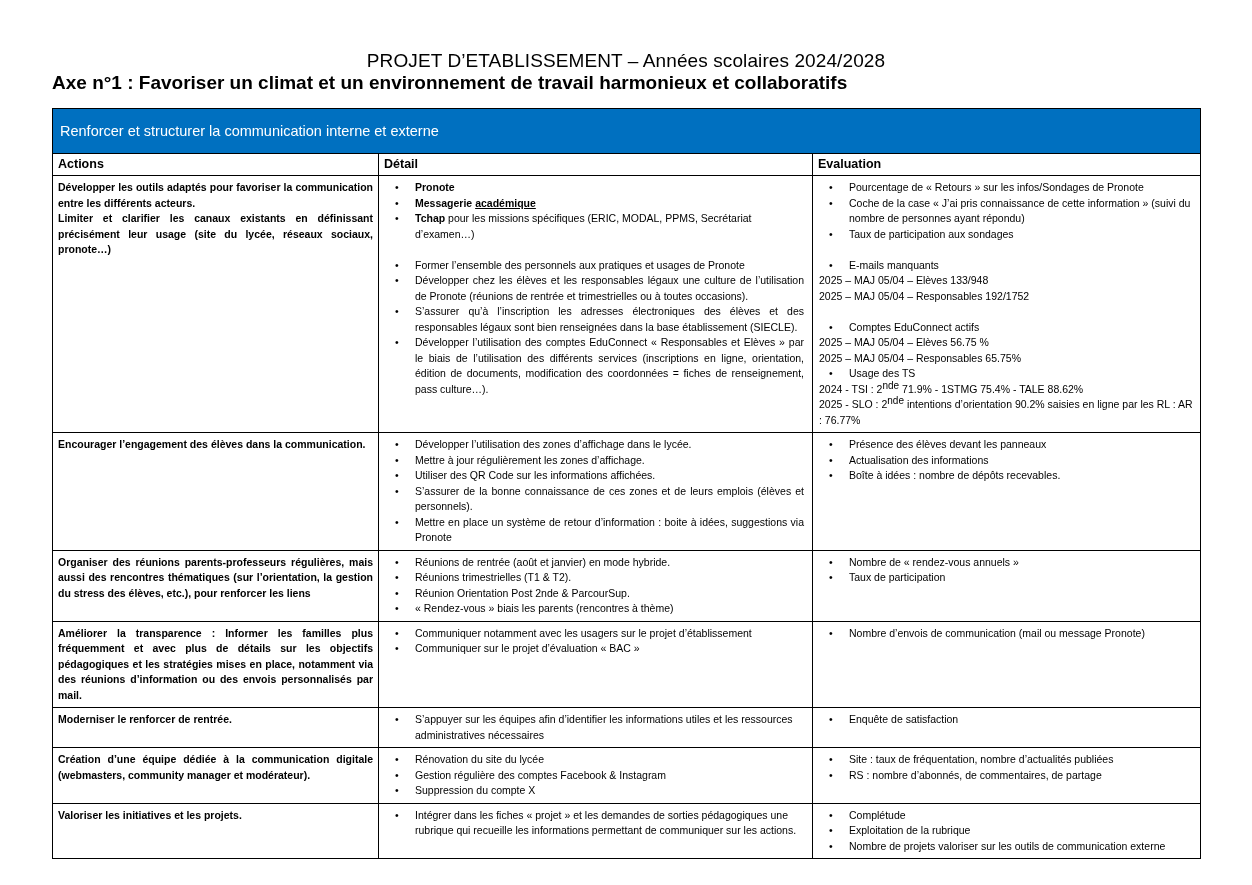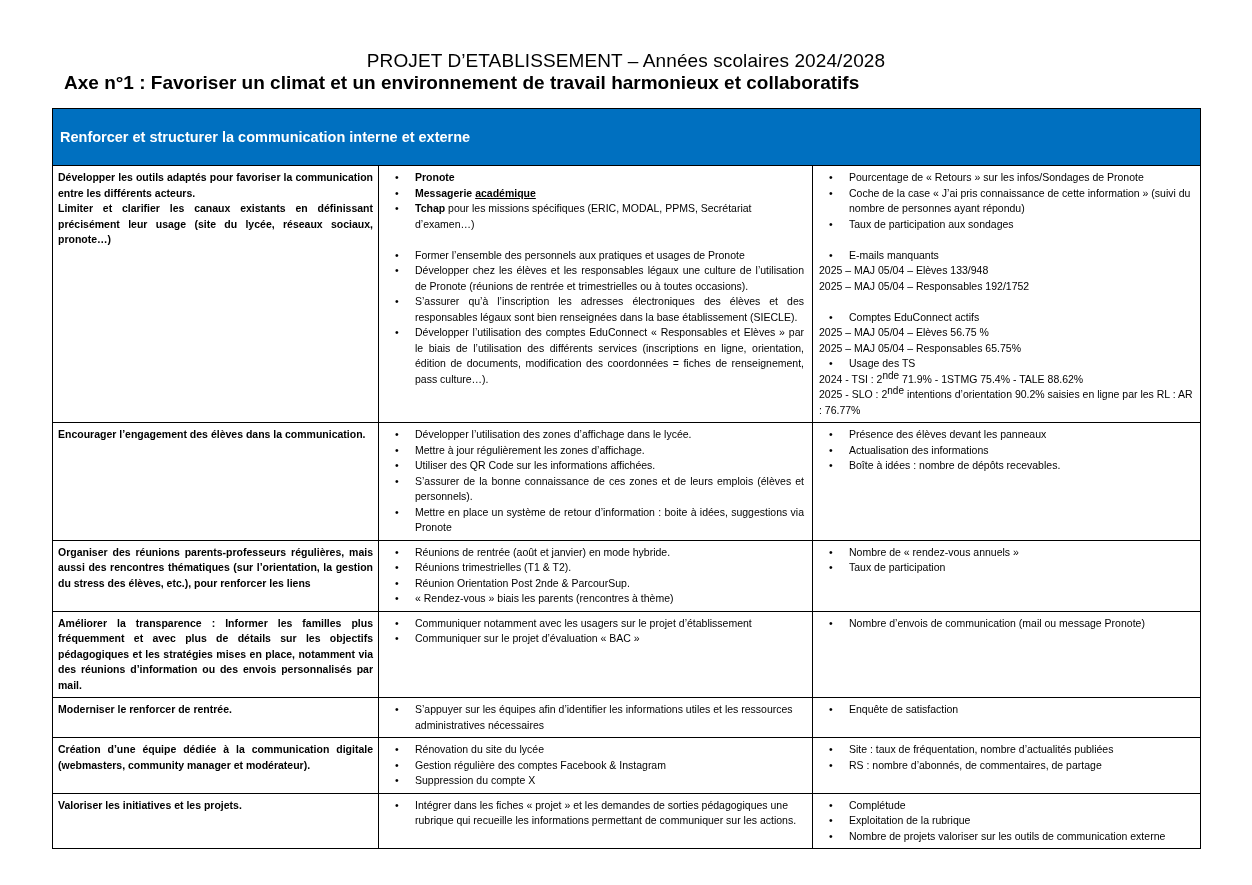--- a/index.html
+++ b/index.html
@@ -6,31 +6,31 @@
   html,body { background:#fff; }
   .page {
     position:relative; width:1252px; height:885px; background:#ffffff;
     font-family:"Liberation Sans", sans-serif; color:#000; overflow:hidden;
   }
   .doc-title {
     position:absolute; top:50px; left:0; width:100%;
     text-align:center; font-size:19px; letter-spacing:0.1px;
   }
   .axe-heading {
-    position:absolute; top:72px; left:64px;
+    position:absolute; top:72px; left:52px;
     font-size:19px; font-weight:bold;
   }
   table.main-table {
     position:absolute; left:52px; top:108px; width:1148px;
     border-collapse:collapse; table-layout:fixed;
     font-size:10.5px; line-height:15.5px;
   }
   td.banner {
-    background:#0070C0; color:#ffffff; font-weight:bold; font-size:14.5px;
-    height:25px; padding:18px 7px; border:1px solid #000; line-height:20px;
+    background:#0070C0; color:#ffffff; font-weight:normal; font-size:14.5px;
+    height:25px; padding:12px 7px; border:1px solid #000; line-height:20px;
   }
   tr.colhead-row th {
     border:1px solid #000; background:#fff; text-align:left;
     font-size:12.5px; font-weight:bold; height:22px; padding:1px 5px;
     vertical-align:middle;
   }
   tbody td {
     border:1px solid #000; vertical-align:top; padding:4px 6px 4px 4px;
   }
   tbody td.actions-cell { padding:4px 5px 4px 5px; }
@@ -55,20 +55,25 @@
   <table class="main-table">
     <colgroup>
       <col style="width:326px">
       <col style="width:434px">
       <col style="width:388px">
     </colgroup>
     <thead>
       <tr>
         <td class="banner" colspan="3">Renforcer et structurer la communication interne et externe</td>
       </tr>
+      <tr class="colhead-row">
+        <th>Actions</th>
+        <th>Détail</th>
+        <th>Evaluation</th>
+      </tr>
     </thead>
     <tbody id="table-body">
         <tr>
           <td class="actions-cell" style="height: 237px;">
             <div class="para">Développer les outils adaptés pour favoriser la communication entre les différents acteurs.</div>
             <div class="para">Limiter et clarifier les canaux existants en définissant précisément leur usage (site du lycée, réseaux sociaux, pronote…)</div>
           </td>
           <td>
             <div class="li">
               <span class="marker">•</span>

